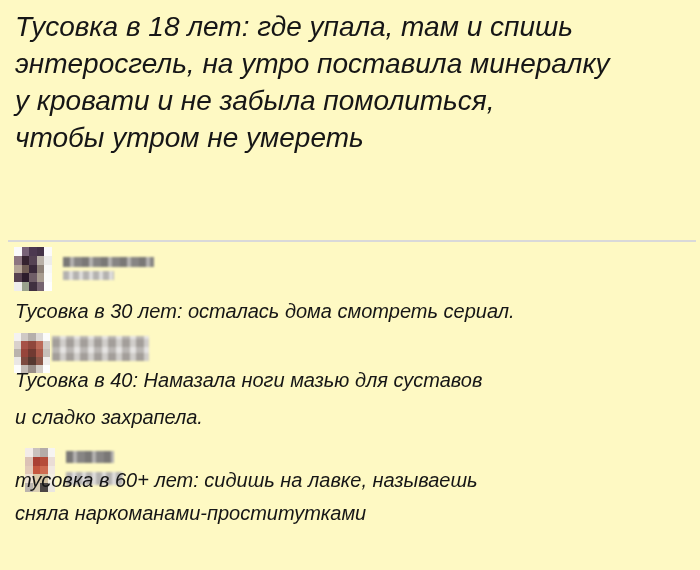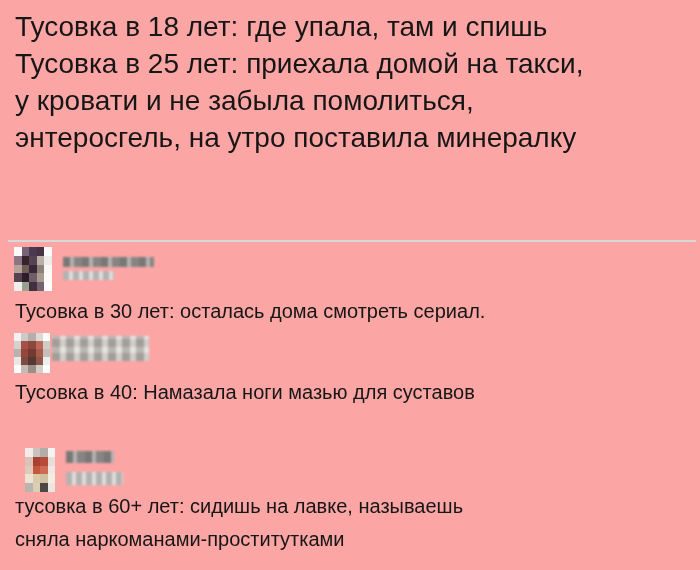--- a/index.html
+++ b/index.html
@@ -3,21 +3,21 @@
 <meta charset="utf-8">
 <style>
   * { margin: 0; padding: 0; box-sizing: border-box; }
   html, body { background: #ffffff; }
   body {
     width: 700px; height: 570px;
     font-family: "Liberation Sans", "DejaVu Sans", sans-serif;
     position: relative; overflow: hidden;
     color: #161616;
   }
-  .page { position: absolute; inset: 0; background: #fca5a5; }
+  .page { position: absolute; inset: 0; background: #fef9c3; font-style: italic; }
 
   
   .post-text {
     position: absolute; left: 15px; top: 8px; right: 2px;
     font-size: 28px; line-height: 37px; letter-spacing: 0;
     color: #161616;
   }
   .post-text .line, .comment-text .line { white-space: nowrap; }
 
   
@@ -59,33 +59,33 @@
   .c2-bar1 { left: 52px; top: 336px; width: 97px; height: 25px; }
   .c3-bar1 { left: 66px; top: 451px; width: 48px; height: 12px; }
   .c3-bar2 { left: 66px; top: 472px; width: 57px; height: 13px; }
 
   
   .comment-text {
     position: absolute; left: 15px; right: 0;
     font-size: 20px; line-height: 37px; color: #161616;
   }
   .c1-text { top: 293px; }
-  .c2-text { top: 374px; }
-  .c3-text { top: 490px; line-height: 33px; }
+  .c2-text { top: 362px; }
+  .c3-text { top: 464px; line-height: 33px; }
 </style>
 </head>
 <body>
 
 <div class="page">
 
   <div class="post-text">
     <div class="line">Тусовка в 18 лет: где упала, там и спишь</div>
-    <div class="line">Тусовка в 25 лет: приехала домой на такси,</div>
+    <div class="line">энтеросгель, на утро поставила минералку</div>
     <div class="line">у кровати и не забыла помолиться,</div>
-    <div class="line">энтеросгель, на утро поставила минералку</div>
+    <div class="line">чтобы утром не умереть</div>
   </div>
 
   <div class="separator"></div>
 
   <div class="avatar avatar-1" style="grid-template-columns: repeat(5, 1fr); grid-template-rows: repeat(5, 1fr);">
       <div style="background: rgb(251, 250, 251);"></div>
       <div style="background: rgb(120, 98, 119);"></div>
       <div style="background: rgb(76, 56, 80);"></div>
       <div style="background: rgb(68, 50, 71);"></div>
       <div style="background: rgb(251, 250, 251);"></div>
@@ -139,20 +139,21 @@
       <div style="background: rgb(240, 238, 236);"></div>
       <div style="background: rgb(253, 253, 252);"></div>
       <div style="background: rgb(195, 187, 181);"></div>
       <div style="background: rgb(153, 142, 136);"></div>
       <div style="background: rgb(211, 205, 199);"></div>
       <div style="background: rgb(254, 254, 254);"></div>
     </div>
   <div class="blur-bar bar-pixels-block c2-bar1"></div>
   <div class="comment-text c2-text">
     <div class="line">Тусовка в 40: Намазала ноги мазью для суставов</div>
+    <div class="line">и сладко захрапела.</div>
   </div>
 
   <div class="avatar avatar-3" style="grid-template-columns: repeat(4, 1fr); grid-template-rows: repeat(5, 1fr);">
       <div style="background: rgb(243, 236, 232);"></div>
       <div style="background: rgb(201, 193, 189);"></div>
       <div style="background: rgb(180, 172, 168);"></div>
       <div style="background: rgb(246, 244, 242);"></div>
       <div style="background: rgb(220, 194, 182);"></div>
       <div style="background: rgb(170, 64, 51);"></div>
       <div style="background: rgb(181, 76, 57);"></div>

